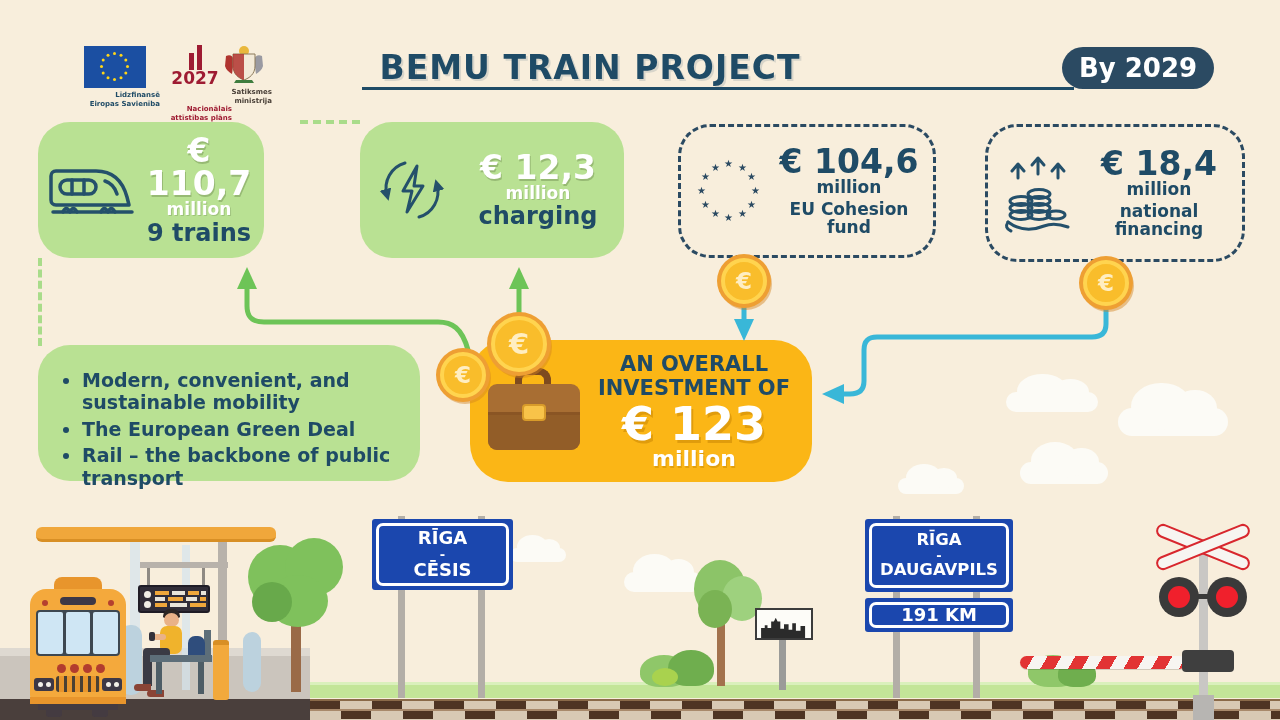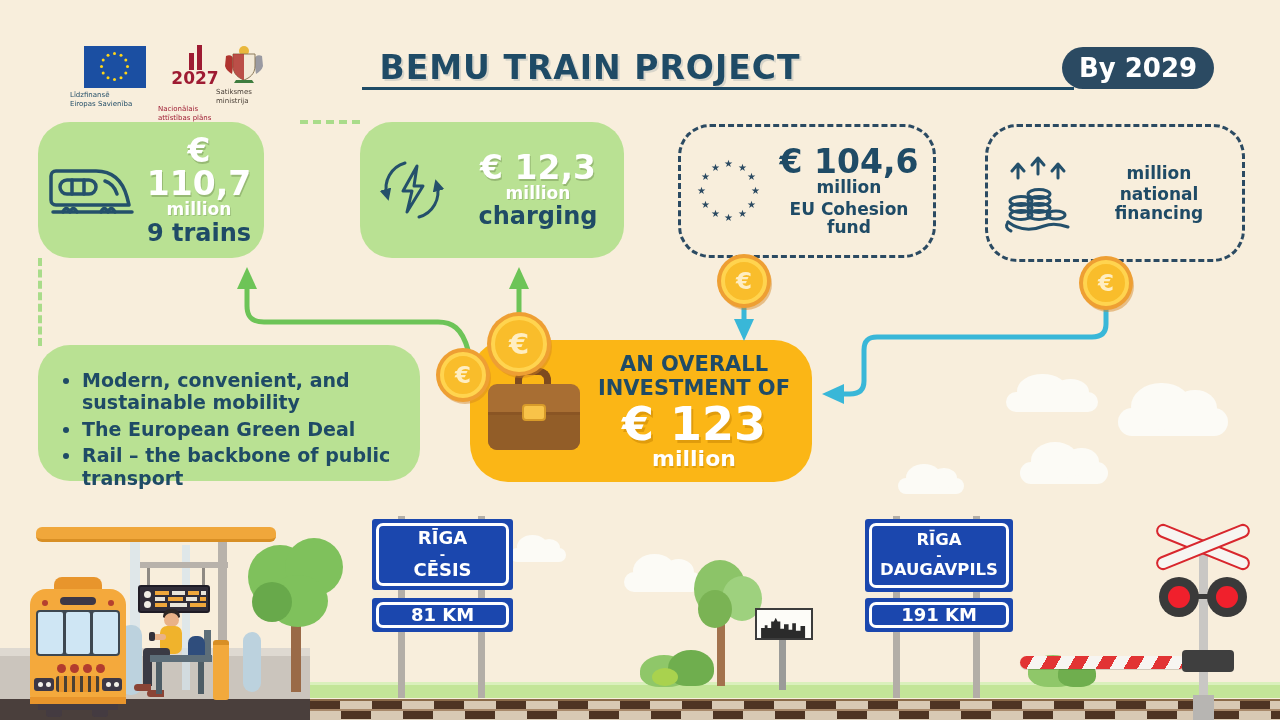--- a/index.html
+++ b/index.html
@@ -6,21 +6,21 @@
   .canvas{position:relative;width:1280px;height:720px;background:#f8eedc;overflow:hidden;
           font-family:"DejaVu Sans","Liberation Sans",sans-serif;}
   .abs{position:absolute;}
   .navy{color:#1f4b66;}
   
   .title{font-size:33px;font-weight:bold;color:#1f4b66;letter-spacing:1px;text-align:center;
          text-shadow:2px 2px 0 rgba(31,75,102,.15);}
   .underline{background:#1f4b66;height:3px;}
   .badge{background:#2b4a62;color:#fff;font-weight:bold;font-size:26px;border-radius:21px;
          display:flex;align-items:center;justify-content:center;}
-  .logocap{font-size:7px;font-weight:normal;text-align:left;line-height:1.25;}
+  .logocap{font-size:7px;font-weight:bold;text-align:right;line-height:1.25;}
   
   .gcard{background:#b9e193;border-radius:32px;display:flex;align-items:center;}
   .dcard{border:3px dashed #2b4a62;border-radius:32px;display:flex;align-items:center;box-sizing:border-box;}
   .cicon{flex:0 0 auto;display:flex;align-items:center;justify-content:center;}
   .ctext{flex:1;text-align:center;padding-right:12px;}
   .amt{font-weight:bold;font-size:33px;color:#fff;line-height:1.0;text-shadow:1px 2px 0 rgba(110,140,80,.45);}
   .unit{font-weight:bold;font-size:17px;color:#fff;line-height:1.1;text-shadow:1px 1px 0 rgba(110,140,80,.35);}
   .lbl{font-weight:bold;font-size:24px;color:#1f4b66;line-height:1.05;margin-top:2px;}
   .amt2{font-weight:bold;font-size:33px;color:#1f4b66;line-height:1.0;}
   .unit2{font-weight:bold;font-size:17px;color:#1f4b66;line-height:1.15;}
@@ -179,20 +179,21 @@
             <ellipse cx="43" cy="50" rx="11" ry="4.5"></ellipse>
             <ellipse cx="43" cy="57" rx="11" ry="4.5"></ellipse>
             <ellipse cx="43" cy="64" rx="11" ry="4.5"></ellipse>
           <ellipse cx="60" cy="64" rx="9" ry="4"></ellipse>
           <path d="M12 71q16 12 36 4q10-4 24 1"></path>
           <path d="M12 71q-4 6 3 9"></path>
         </g>
       </svg>
     </div>
     <div class="ctext">
+      <div class="amt2">€ 18,4</div>
       <div class="unit2">million</div>
       <div class="lbl2" style="width:105px;margin:2px auto 0;">national financing</div>
     </div>
   </div>
 
   <div class="abs benefits" style="left:38px;top:345px;width:382px;height:136px;">
     <ul>
       <li><span>Modern, convenient, and sustainable mobility</span></li>
       <li><span>The European Green Deal</span></li>
       <li><span>Rail – the backbone of public transport</span></li>
@@ -359,25 +360,20 @@
 
   <div class="abs" style="left:398px;top:516px;width:7px;height:182px;background:#b3aea7;"></div>
   <div class="abs" style="left:478px;top:516px;width:7px;height:182px;background:#b3aea7;"></div>
   <div class="rsign" style="left:372px;top:519px;width:141px;height:71px;">
     <div class="rsign-in" style="font-size:18px;">
       <div>RĪGA</div>
       <div style="font-size:13px;line-height:.9;">-</div>
       <div>CĒSIS</div>
     </div>
   </div>
-  <div class="rsign" style="left:372px;top:598px;width:141px;height:34px;">
-    <div class="rsign-in" style="font-size:18px;">
-      <div>81 KM</div>
-    </div>
-  </div>
 
   <div class="abs" style="left:893px;top:516px;width:7px;height:182px;background:#b3aea7;"></div>
   <div class="abs" style="left:973px;top:516px;width:7px;height:182px;background:#b3aea7;"></div>
   <div class="rsign" style="left:865px;top:519px;width:148px;height:73px;">
     <div class="rsign-in" style="font-size:16.5px;">
       <div>RĪGA</div>
       <div style="font-size:13px;line-height:.9;">-</div>
       <div>DAUGAVPILS</div>
     </div>
   </div>

